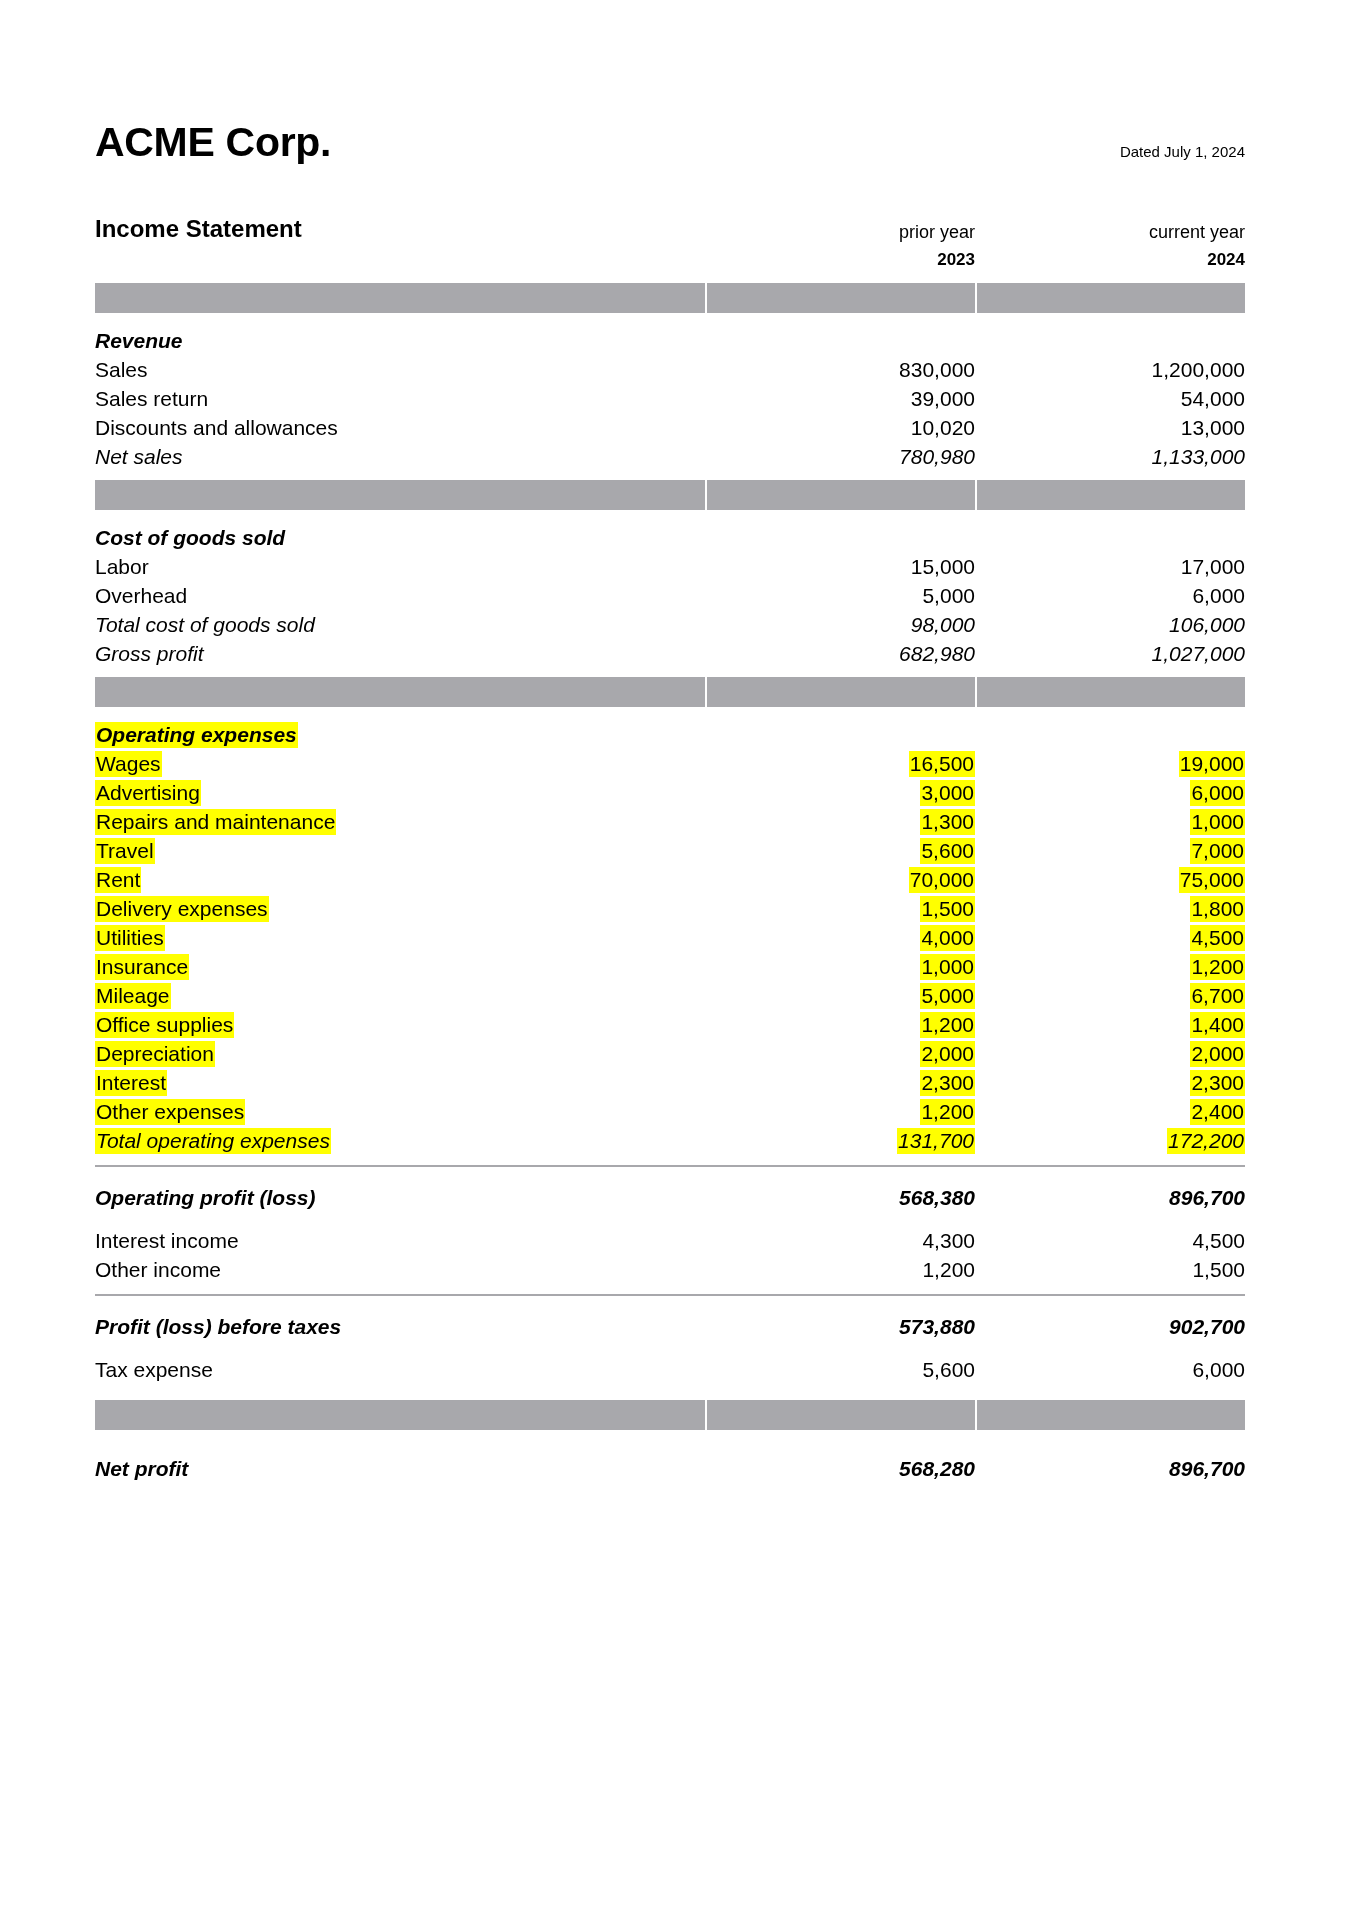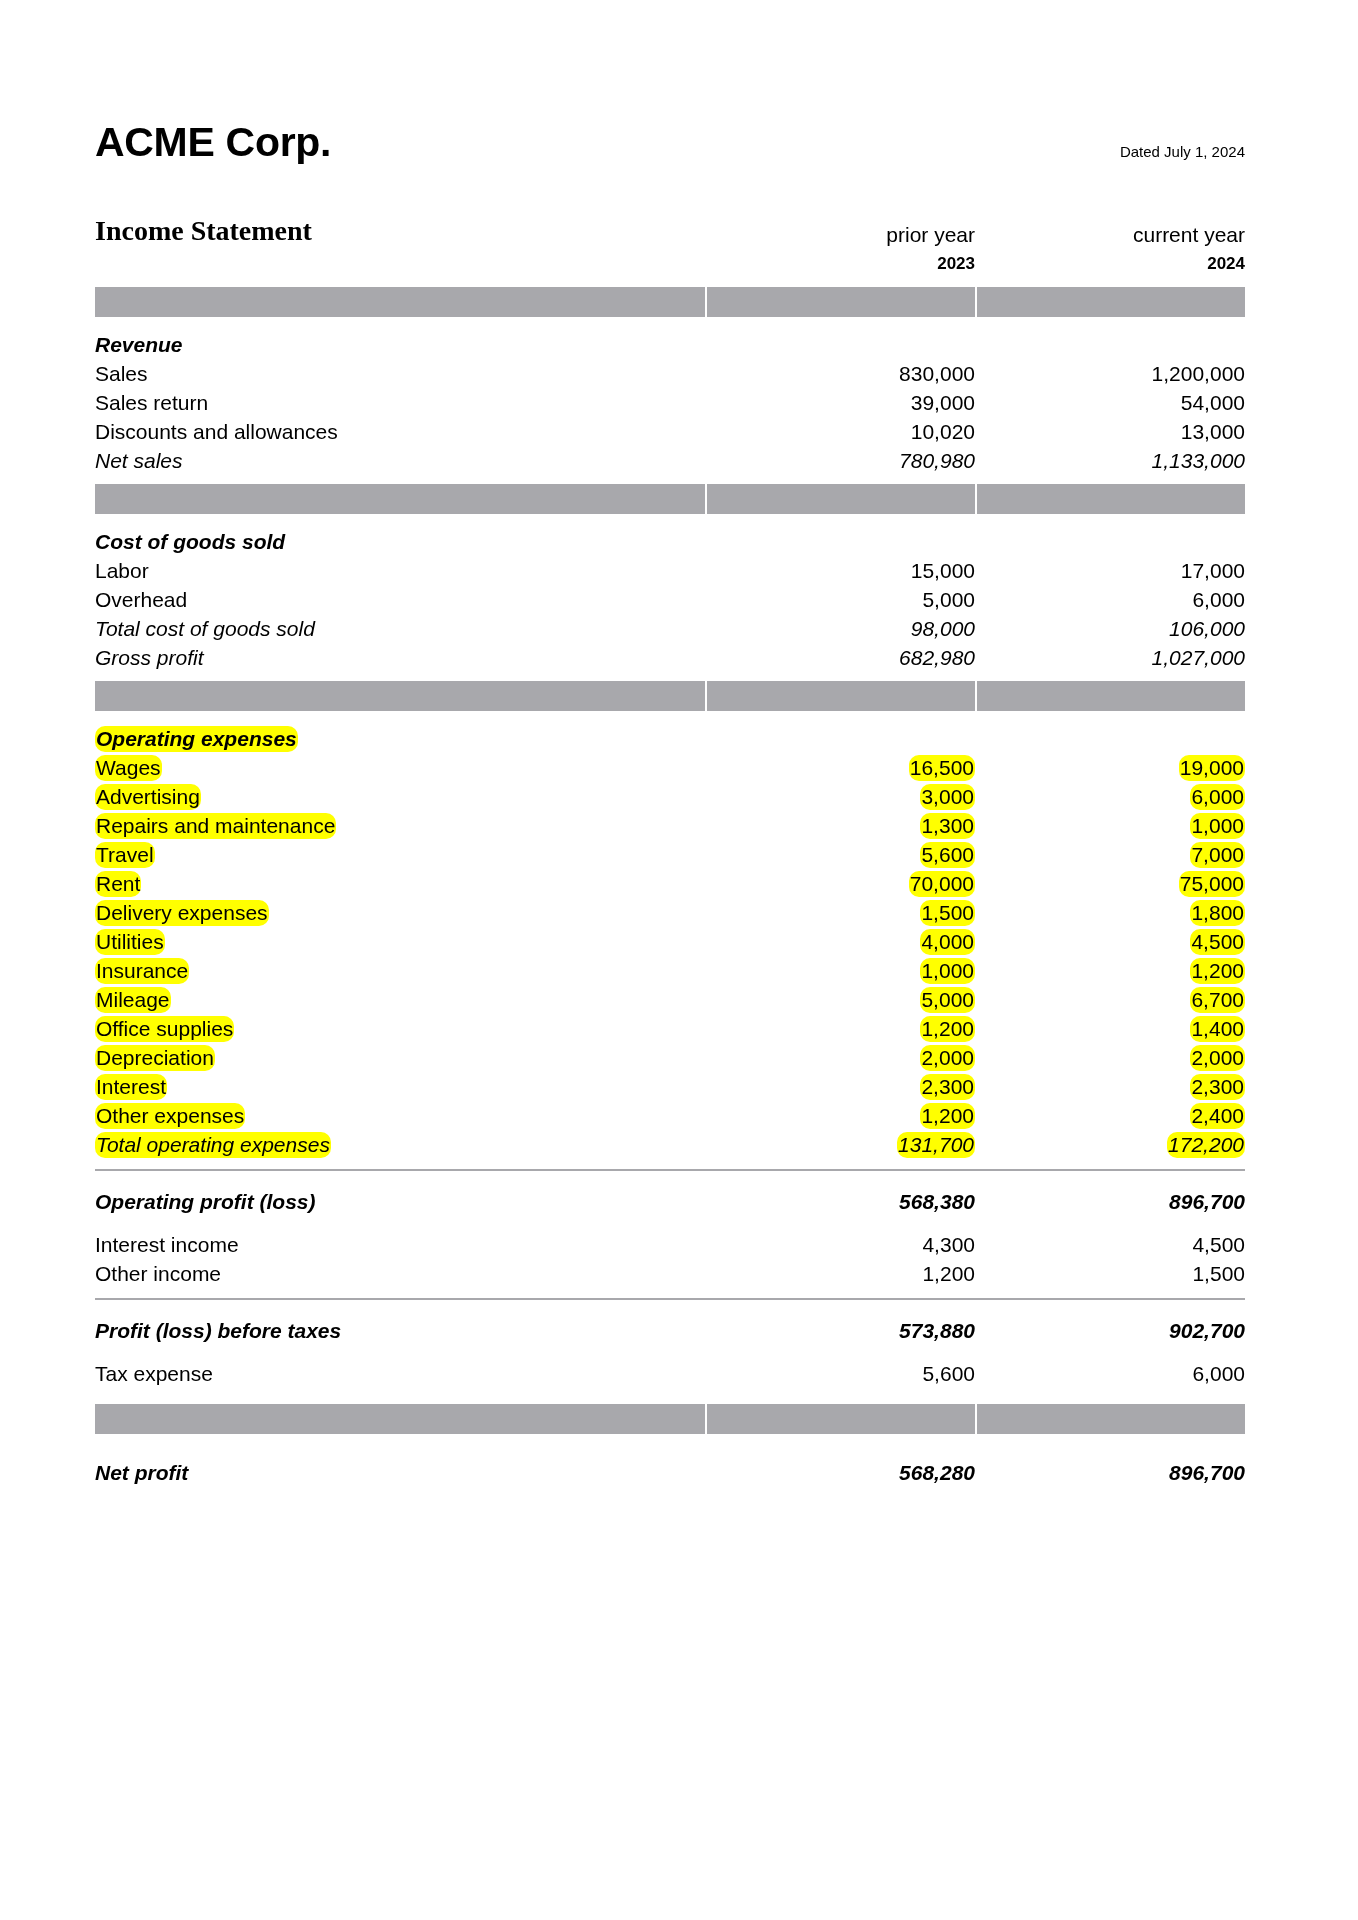--- a/index.html
+++ b/index.html
@@ -64,27 +64,26 @@
   table.stmt td {
     padding: 0;
     vertical-align: bottom;
     line-height: 1;
     white-space: nowrap;
   }
 
   
   tr.head-row td { padding-bottom: 3px; }
   .stmt-title {
-    font-size: 28px;
+    font-size: 24px;
     font-weight: bold;
-    font-family: Liberation Serif, serif;
   }
   .colhead {
     text-align: right;
-    font-size: 21px;
+    font-size: 18px;
     padding-right: 2px;
   }
   .colhead-year {
     text-align: right;
     font-size: 17px;
     font-weight: bold;
     padding-right: 2px;
   }
   tr.head-row2 td { padding-bottom: 2px; padding-top: 7px; }
 
@@ -98,21 +97,20 @@
 
   
   .bi { font-weight: bold; font-style: italic; }
   .it { font-style: italic; }
 
   
   .hl {
     background-color: #ffff00;
     padding: 1px 1px 2px 1px;
     box-decoration-break: clone;
-    border-radius: 10px;
   }
 
   
   tr.band td {
     height: 30px;
     padding: 0;
   }
   .band-cell {
     background: #a8a8ac;
     height: 30px;

